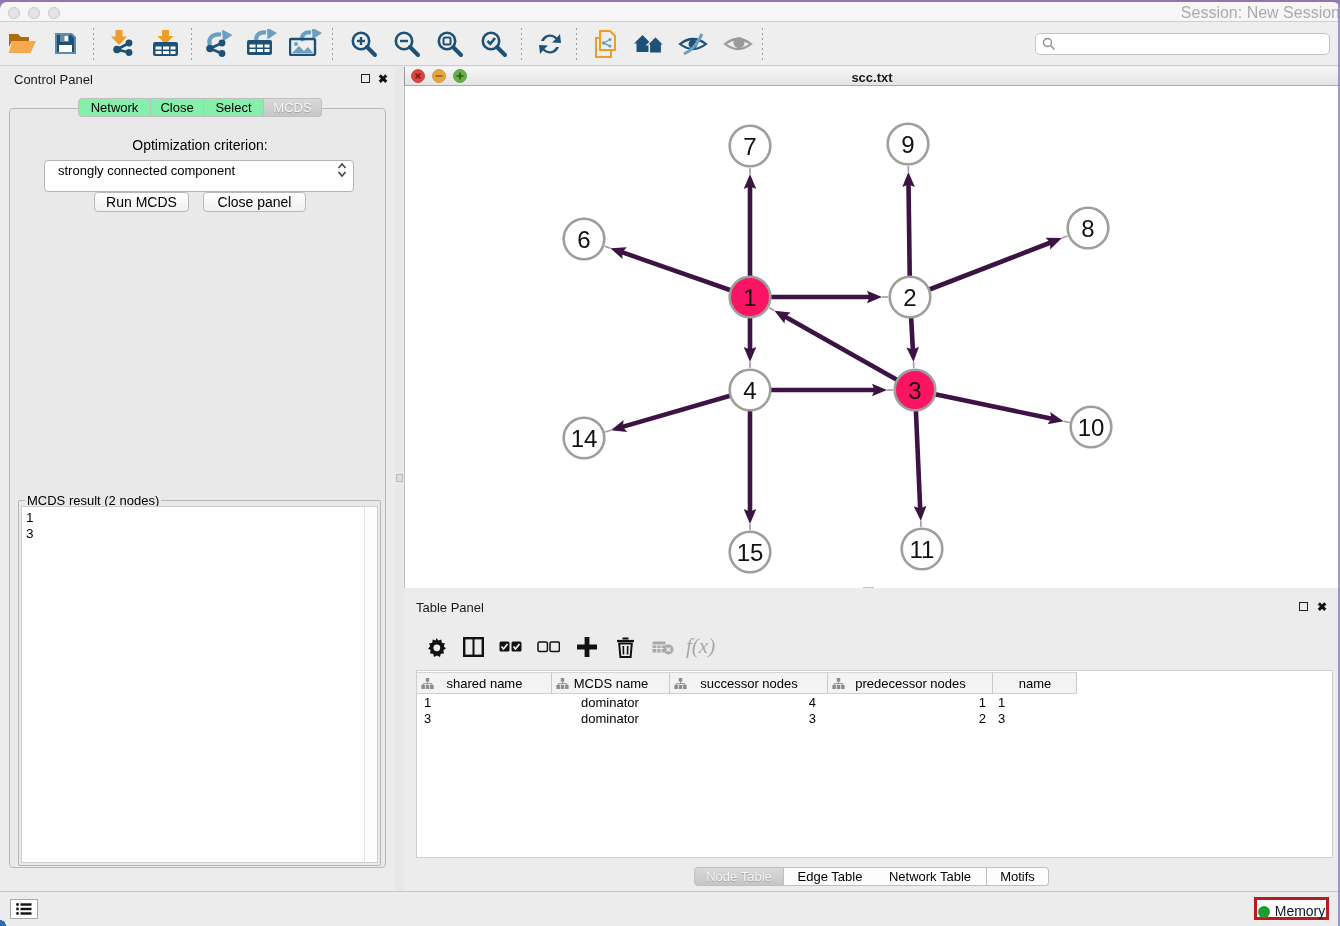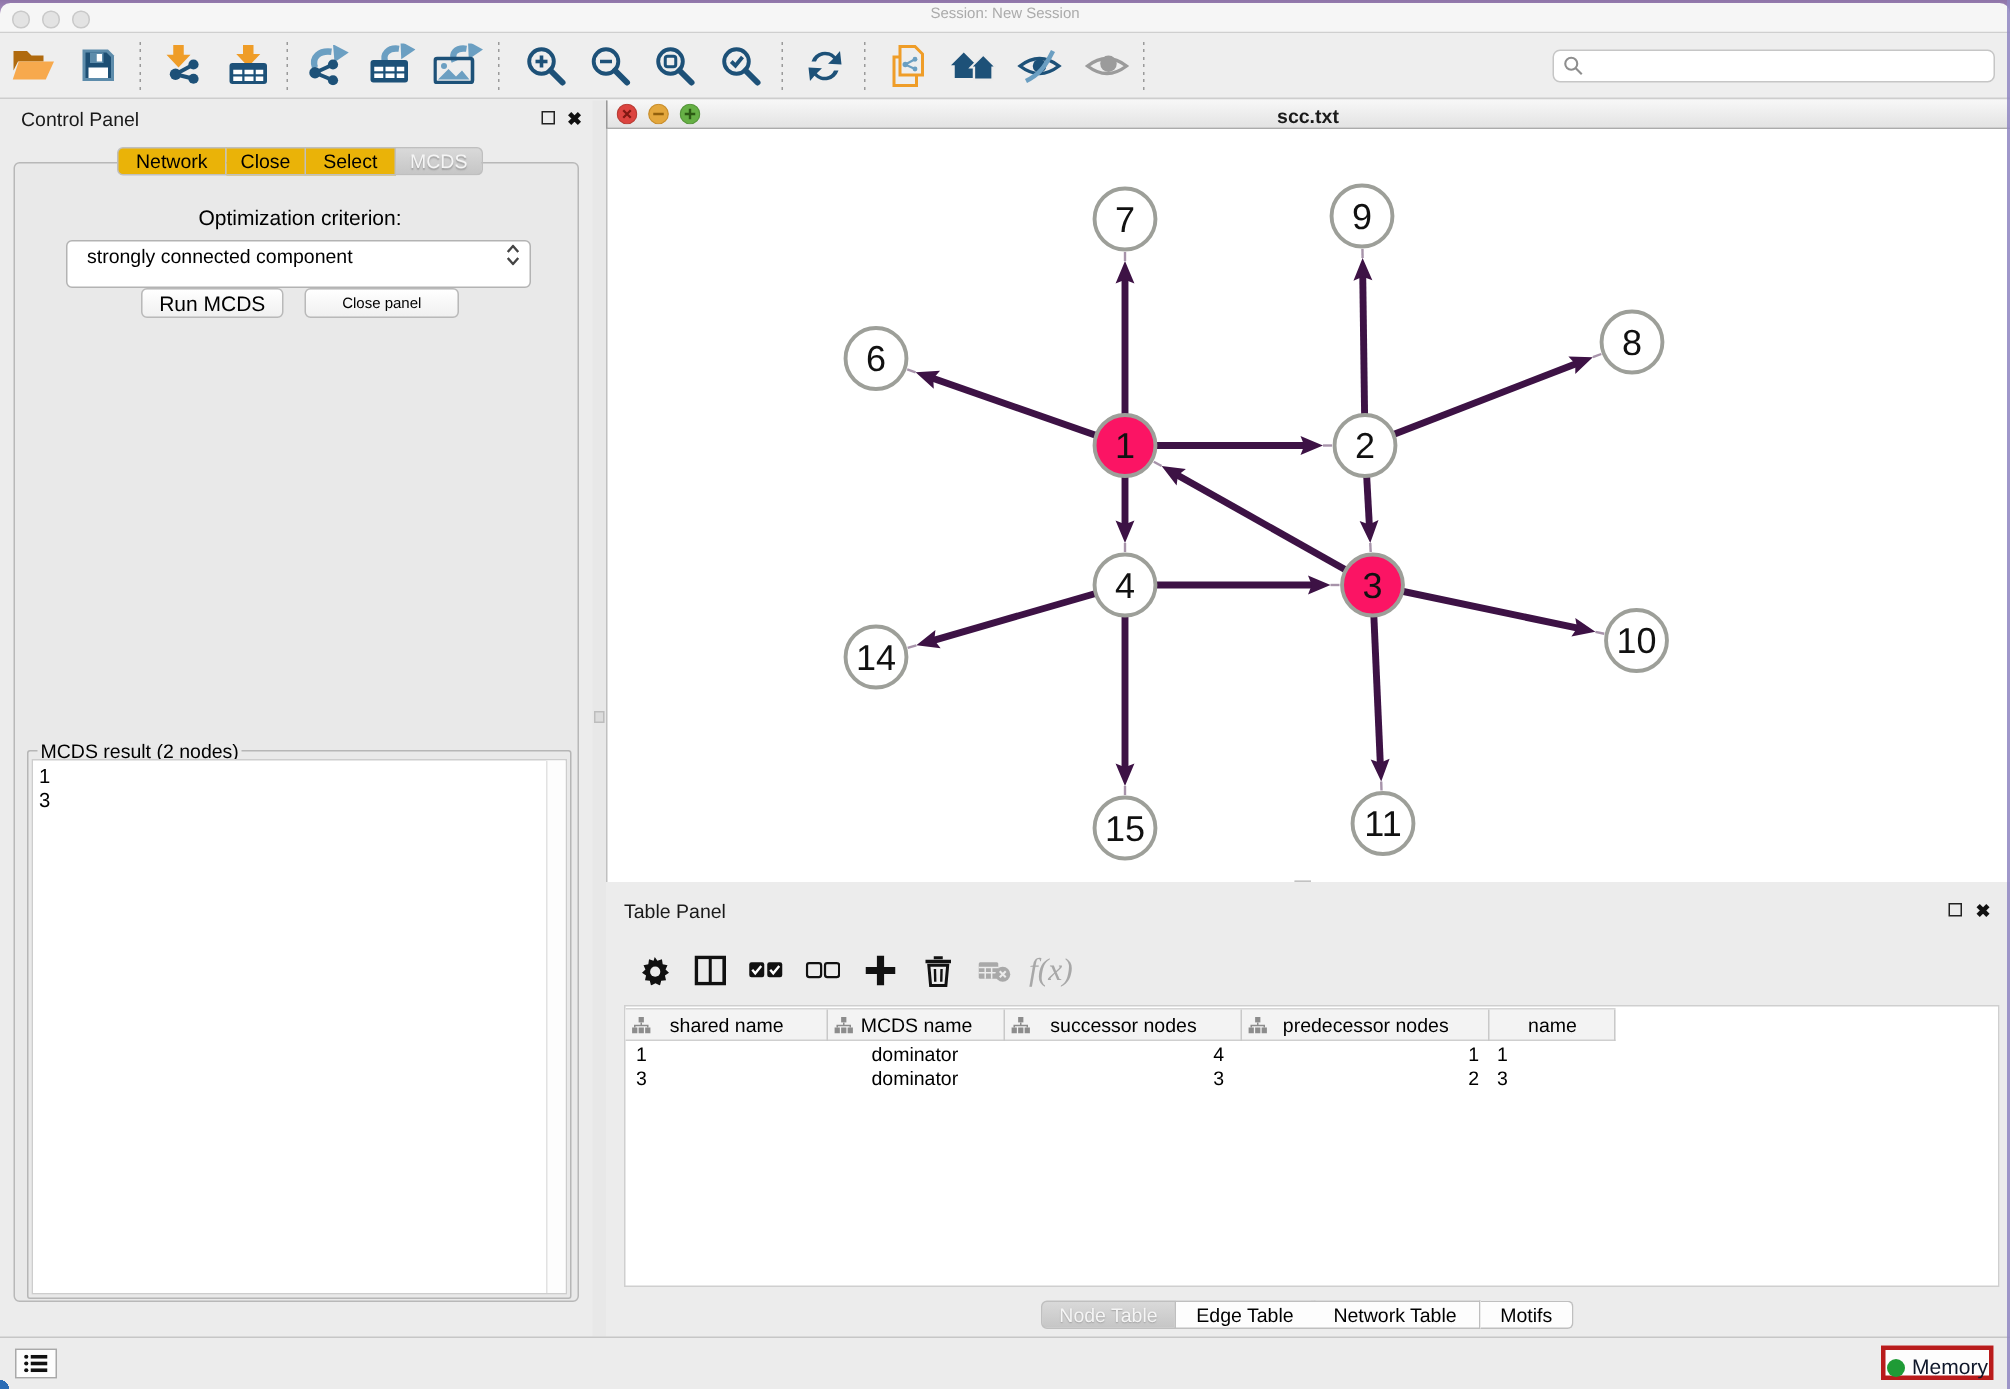--- a/index.html
+++ b/index.html
@@ -1,34 +1,34 @@
 <!DOCTYPE html>
 <html><head><meta charset="utf-8"><style>
 *{margin:0;padding:0;box-sizing:border-box}
 html,body{width:1340px;height:926px;overflow:hidden}
 body{font-family:"Liberation Sans",sans-serif;background:#ececec;position:relative}
 .abs{position:absolute}
 .ic{position:absolute;top:29px}
 .sep{position:absolute;top:28px;width:1px;height:32px;background-image:repeating-linear-gradient(to bottom,#9a9a9a 0 2px,transparent 2px 5px)}
-.tab{position:absolute;top:98px;height:19px;background:#eab308;border:1px solid #bfbfbf;border-left:none;color:#000;font-size:13px;text-align:center;line-height:18px}
+.tab{position:absolute;top:98px;height:19px;background:#86efac;border:1px solid #bfbfbf;border-left:none;color:#000;font-size:13px;text-align:center;line-height:18px}
 .tabsel{background:linear-gradient(#d9d9d9,#c6c6c6)!important;color:#f5f5f5!important;text-shadow:0 1px 1px #9e9e9e}
 .btab{position:absolute;top:867px;height:19px;background:#fdfdfd;border:1px solid #bfbfbf;border-left:none;color:#000;font-size:13px;text-align:center;line-height:18px}
 .hdrbtn-sq{position:absolute;width:9px;height:9px;border:1.6px solid #222}
 .hdrbtn-x{position:absolute;font-size:12px;font-weight:bold;color:#111;line-height:10px}
 .cell{position:absolute;font-size:13px;color:#000;white-space:nowrap}
 </style></head>
 <body>
 
 <div class="abs" style="left:0;top:0;width:1340px;height:24px;background:linear-gradient(#8e74a8,#b79fcc 60%,#c0aad3)"></div>
 <div class="abs" style="left:0;top:2px;width:1340px;height:20px;background:#f6f6f6;border-radius:7px 7px 0 0;border-bottom:1px solid #cfcfcf"></div>
 
 <div class="abs" style="left:8px;top:7px;width:11.5px;height:11.5px;border-radius:50%;background:#e3e3e3;border:1px solid #c9c9c9"></div>
 <div class="abs" style="left:28px;top:7px;width:11.5px;height:11.5px;border-radius:50%;background:#e3e3e3;border:1px solid #c9c9c9"></div>
 <div class="abs" style="left:48px;top:7px;width:11.5px;height:11.5px;border-radius:50%;background:#e3e3e3;border:1px solid #c9c9c9"></div>
-<div class="abs" style="left:0;top:4px;width:1340px;text-align:center;font-size:10px;color:#ababab">Session: New Session</div>
+<div class="abs" style="left:0;top:4px;width:1340px;text-align:right;font-size:16px;color:#ababab">Session: New Session</div>
 
 <div class="abs" style="left:0;top:22px;width:1340px;height:44px;background:#eeeeee;border-bottom:1px solid #cdcdcd"></div>
 <svg class="ic" style="left:7px;top:31px" width="31" height="25" viewBox="0 0 31 25">
     <path d="M2 3 h9 l3 3 h8 v4 H5 L2 16 Z" fill="#b06a0e"></path>
 <path d="M5.5 10 H29 l-5.5 12 H1.5 Z" fill="#f7a94d"></path>
   </svg>
 <svg class="ic" style="left:53px;top:31px" width="25" height="25" viewBox="0 0 25 25">
     <path d="M2 2 H19 L23 6 V23 H2 Z" fill="#5d8cab"></path>
 <path d="M4 4 H18 L21 7 V21 H4 Z" fill="#1d4f74"></path>
 <rect x="7" y="4" width="9" height="7" fill="#5d8cab"></rect>
@@ -155,21 +155,21 @@
 
 <div class="abs" style="left:44px;top:160px;width:310px;height:32px;background:#fff;border:1px solid #b3b3b3;border-radius:4px">
  <div class="abs" style="left:13px;top:2px;font-size:13px;color:#000">strongly connected component</div>
  <svg width="10" height="14" viewBox="0 0 10 14" style="position:absolute;right:6px;top:2px">
       <path d="M1.5 5 L5 1 L8.5 5" fill="none" stroke="#444" stroke-width="1.6"></path>
       <path d="M1.5 9 L5 13 L8.5 9" fill="none" stroke="#444" stroke-width="1.6"></path>
     </svg>
 </div>
 
 <div class="abs" style="left:94px;top:192px;width:95px;height:20px;background:linear-gradient(#ffffff,#f0f0f0);border:1px solid #b9b9b9;border-radius:4px;text-align:center;font-size:14px;line-height:19px">Run MCDS</div>
-<div class="abs" style="left:203px;top:192px;width:103px;height:20px;background:linear-gradient(#ffffff,#f0f0f0);border:1px solid #b9b9b9;border-radius:4px;text-align:center;font-size:10px;line-height:19px">Close panel</div>
+<div class="abs" style="left:203px;top:192px;width:103px;height:20px;background:linear-gradient(#ffffff,#f0f0f0);border:1px solid #b9b9b9;border-radius:4px;text-align:center;font-size:14px;line-height:19px">Close panel</div>
 
 <div class="abs" style="left:18px;top:500px;width:363px;height:366px;border:1px solid #b6b6b6;border-radius:2px"></div>
 <div class="abs" style="left:25px;top:493px;font-size:13px;color:#000;background:#e9e9e9;padding:0 2px">MCDS result (2 nodes)</div>
 <div class="abs" style="left:21px;top:506px;width:357px;height:357px;background:#fff;border:1px solid #cdcdcd"></div>
 <div class="abs" style="left:26px;top:510px;font-size:13.5px;color:#000;line-height:16px">1<br>3</div>
 <div class="abs" style="left:364px;top:507px;width:13px;height:355px;background:#fdfdfd;border-left:1px solid #e2e2e2"></div>
 
 <div class="abs" style="left:395px;top:67px;width:9px;height:824px;background:#e8e8e8"></div>
 <div class="abs" style="left:396px;top:474px;width:7px;height:8px;background:#dcdcdc;border:1px solid #bdbdbd"></div>
 

